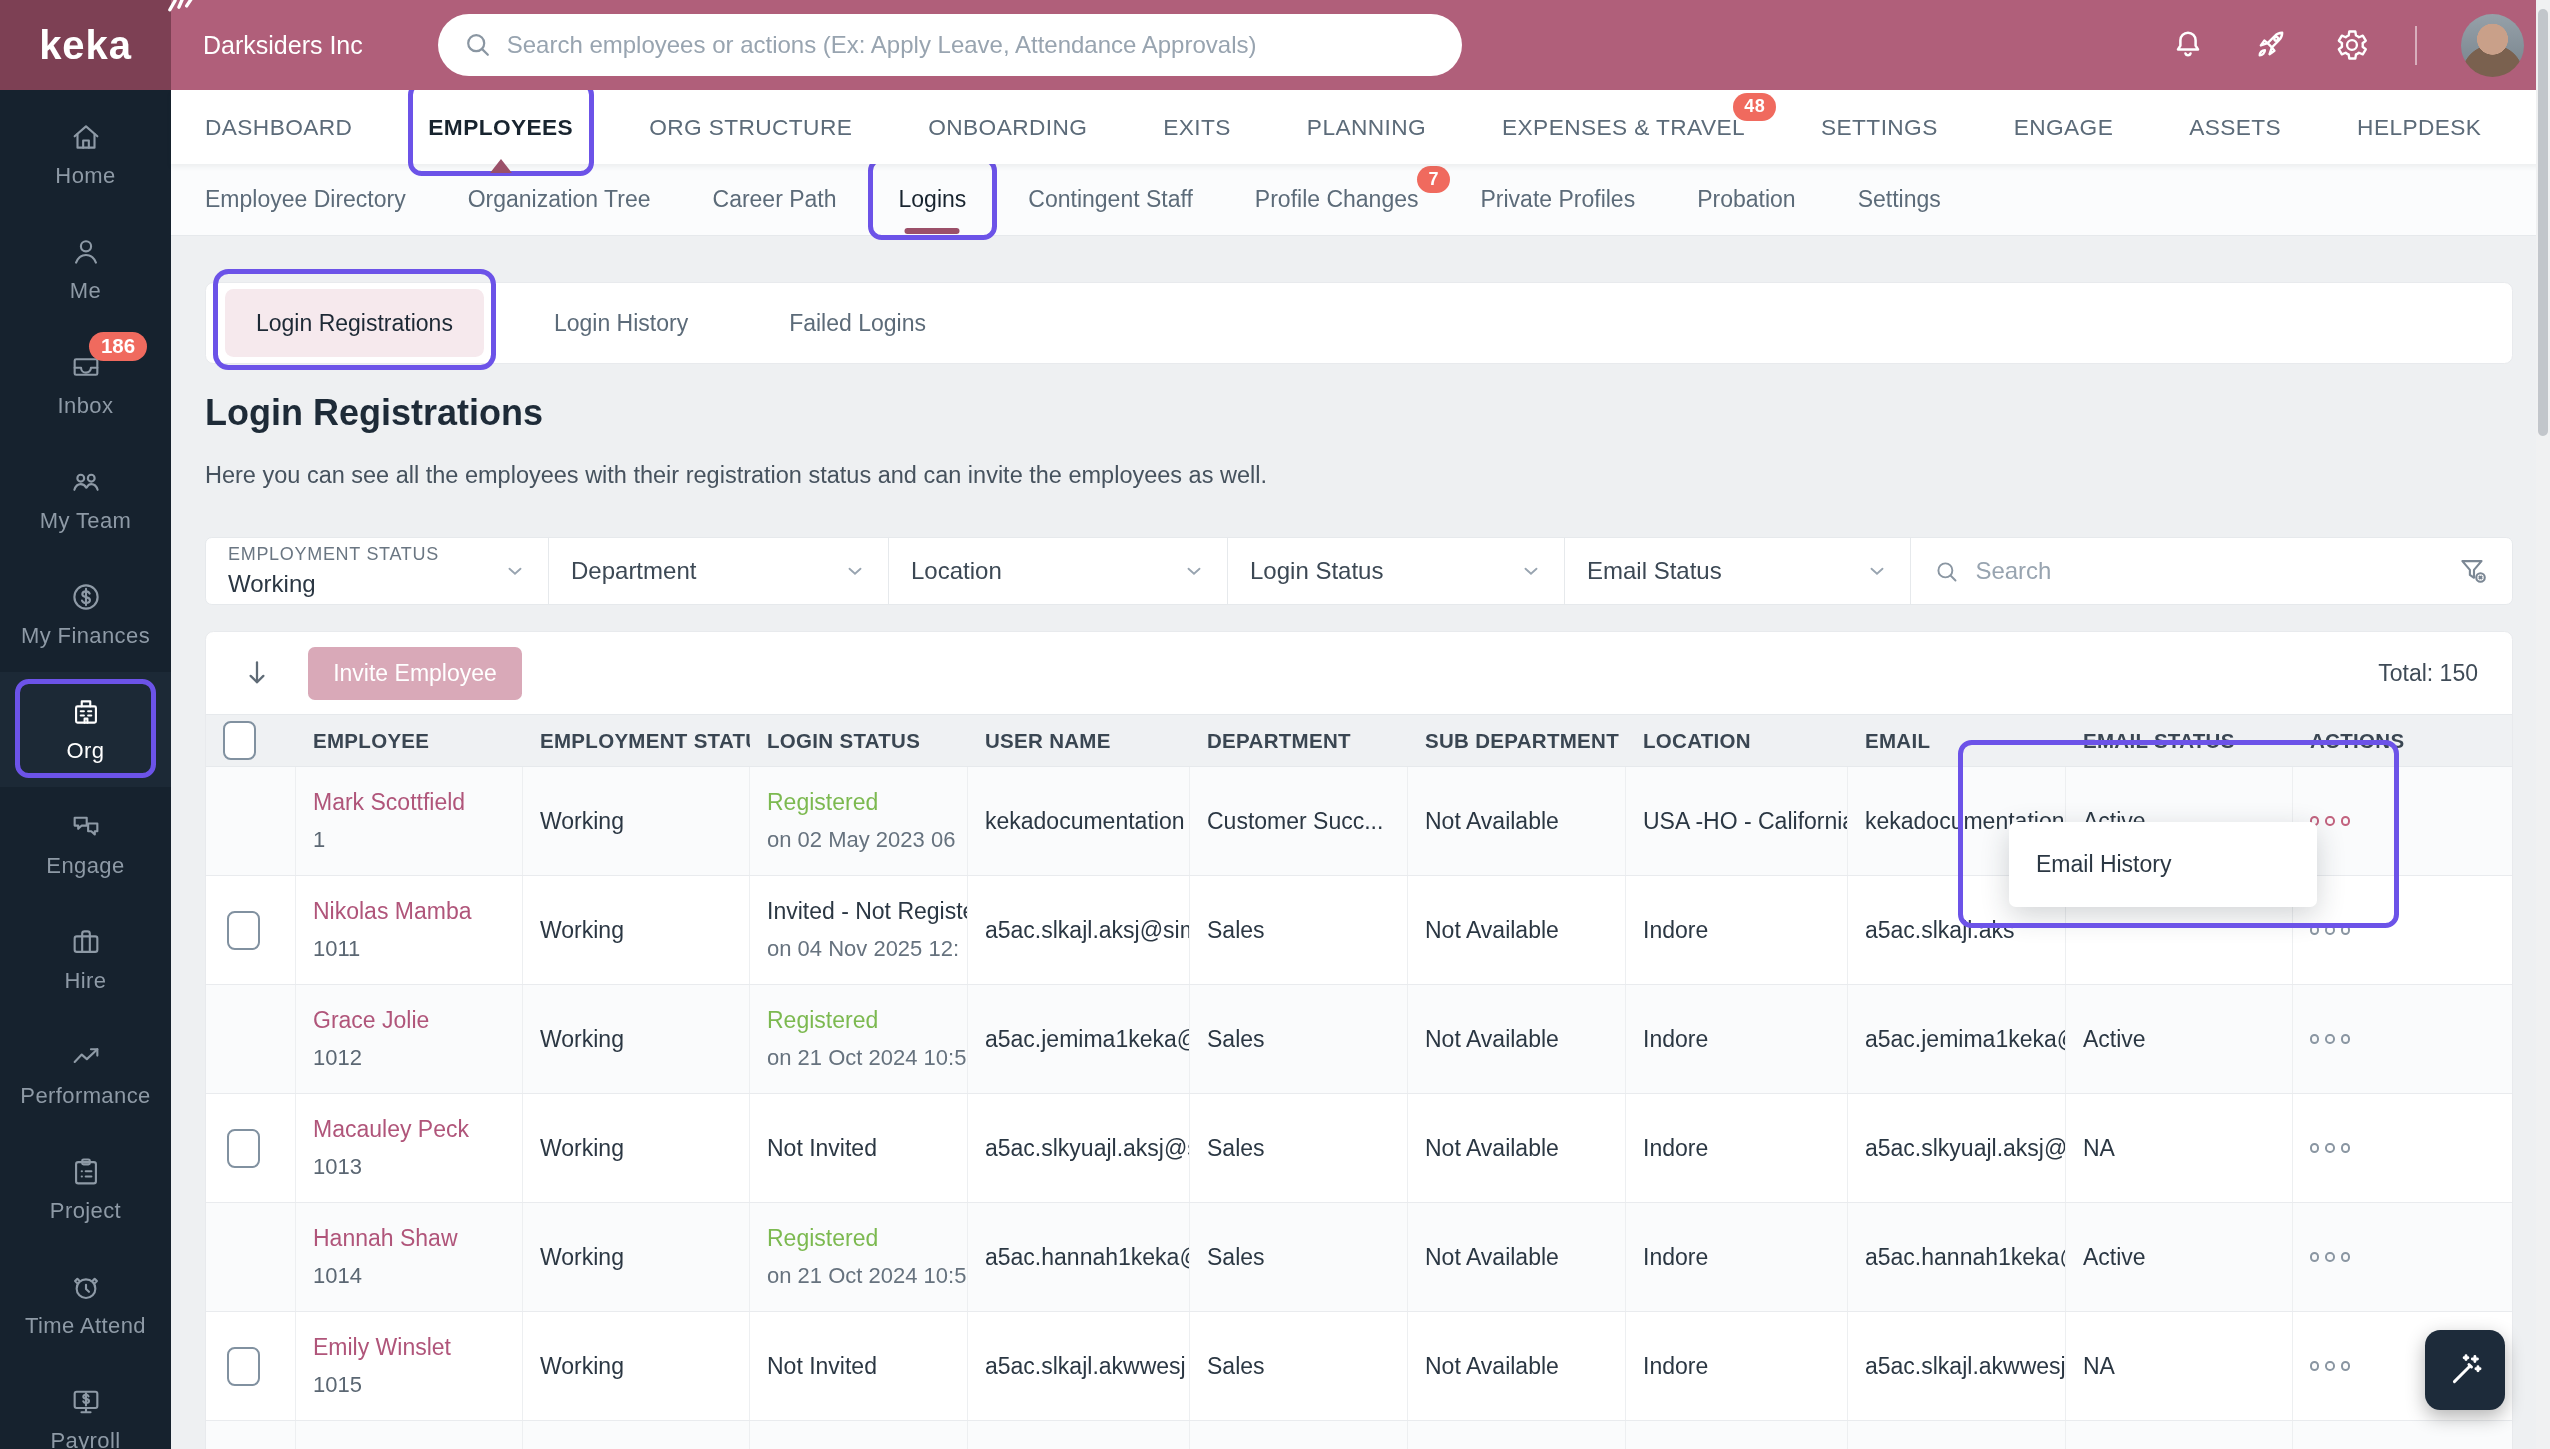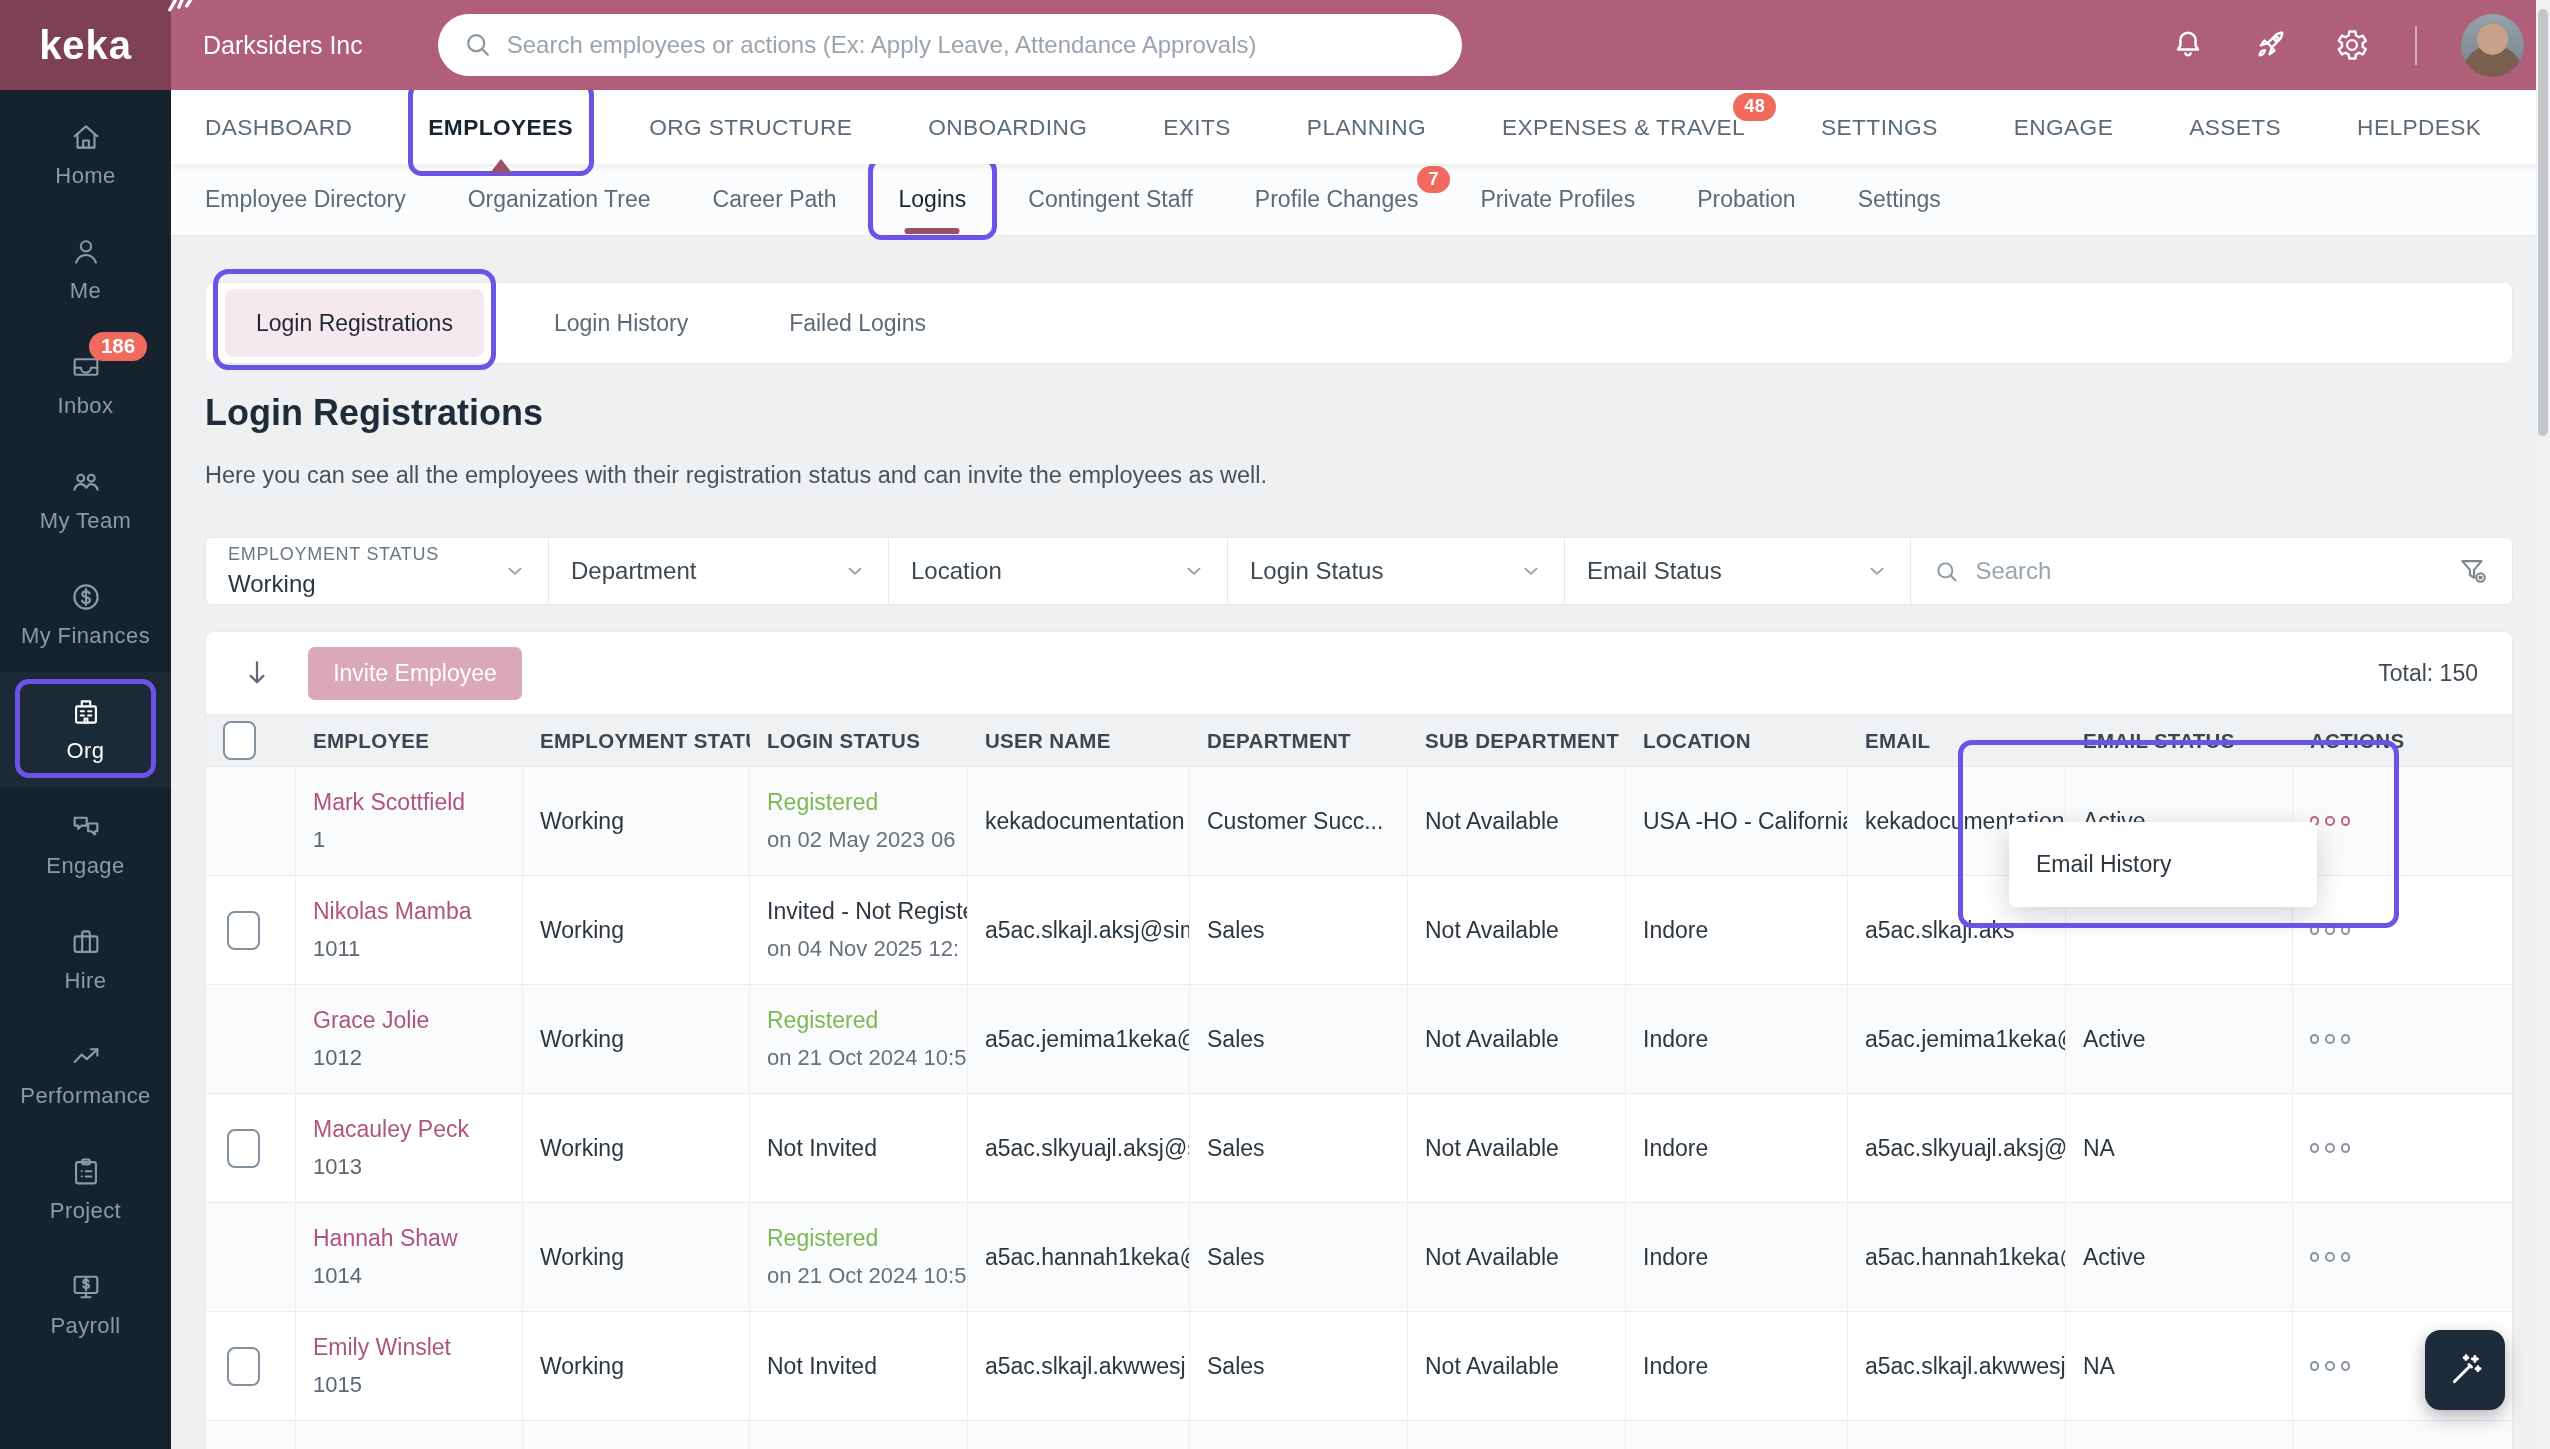--- a/index.html
+++ b/index.html
@@ -252,20 +252,28 @@
         </svg>
         <span class="side-label">Performance</span>
       </div>
       <div class="side-item">
         <svg viewBox="0 0 24 24" fill="none" stroke="currentColor" stroke-width="1.5" stroke-linecap="round" stroke-linejoin="round">
           <rect x="5" y="5" width="14" height="15" rx="1.5"></rect>
           <rect x="9.3" y="3.2" width="5.4" height="3.4" rx="1"></rect>
           <path d="M9 11.5h.1M11.8 11.5h4M9 15.2h.1M11.8 15.2h4"></path>
         </svg>
         <span class="side-label">Project</span>
+      </div>
+      <div class="side-item">
+        <svg viewBox="0 0 24 24" fill="none" stroke="currentColor" stroke-width="1.5" stroke-linecap="round" stroke-linejoin="round">
+          <circle cx="12" cy="13.2" r="6.6"></circle>
+          <path d="M12 10.4v3l2.1 2"></path>
+          <path d="M7.3 7.6 5.9 6.2 4.3 7.8l1.4 1.4M16.7 7.6l1.4-1.4 1.6 1.6-1.4 1.4"></path>
+        </svg>
+        <span class="side-label">Time Attend</span>
       </div>
       <div class="side-item">
         <svg viewBox="0 0 24 24" fill="none" stroke="currentColor" stroke-width="1.5" stroke-linecap="round" stroke-linejoin="round">
           <rect x="4" y="4.8" width="16" height="11.4" rx="1.4"></rect>
           <path d="M12 16.2v3M8.8 19.2h6.4"></path>
           <path d="M13.8 8c-.3-.7-1-1.1-1.8-1.1-1.1 0-1.9.6-1.9 1.4 0 2 4 1 4 3 0 .9-.9 1.4-2 1.4-1 0-1.7-.4-2-1.2"></path>
           <path d="M12 5.8v8.6"></path>
         </svg>
         <span class="side-label">Payroll</span>
       </div>

